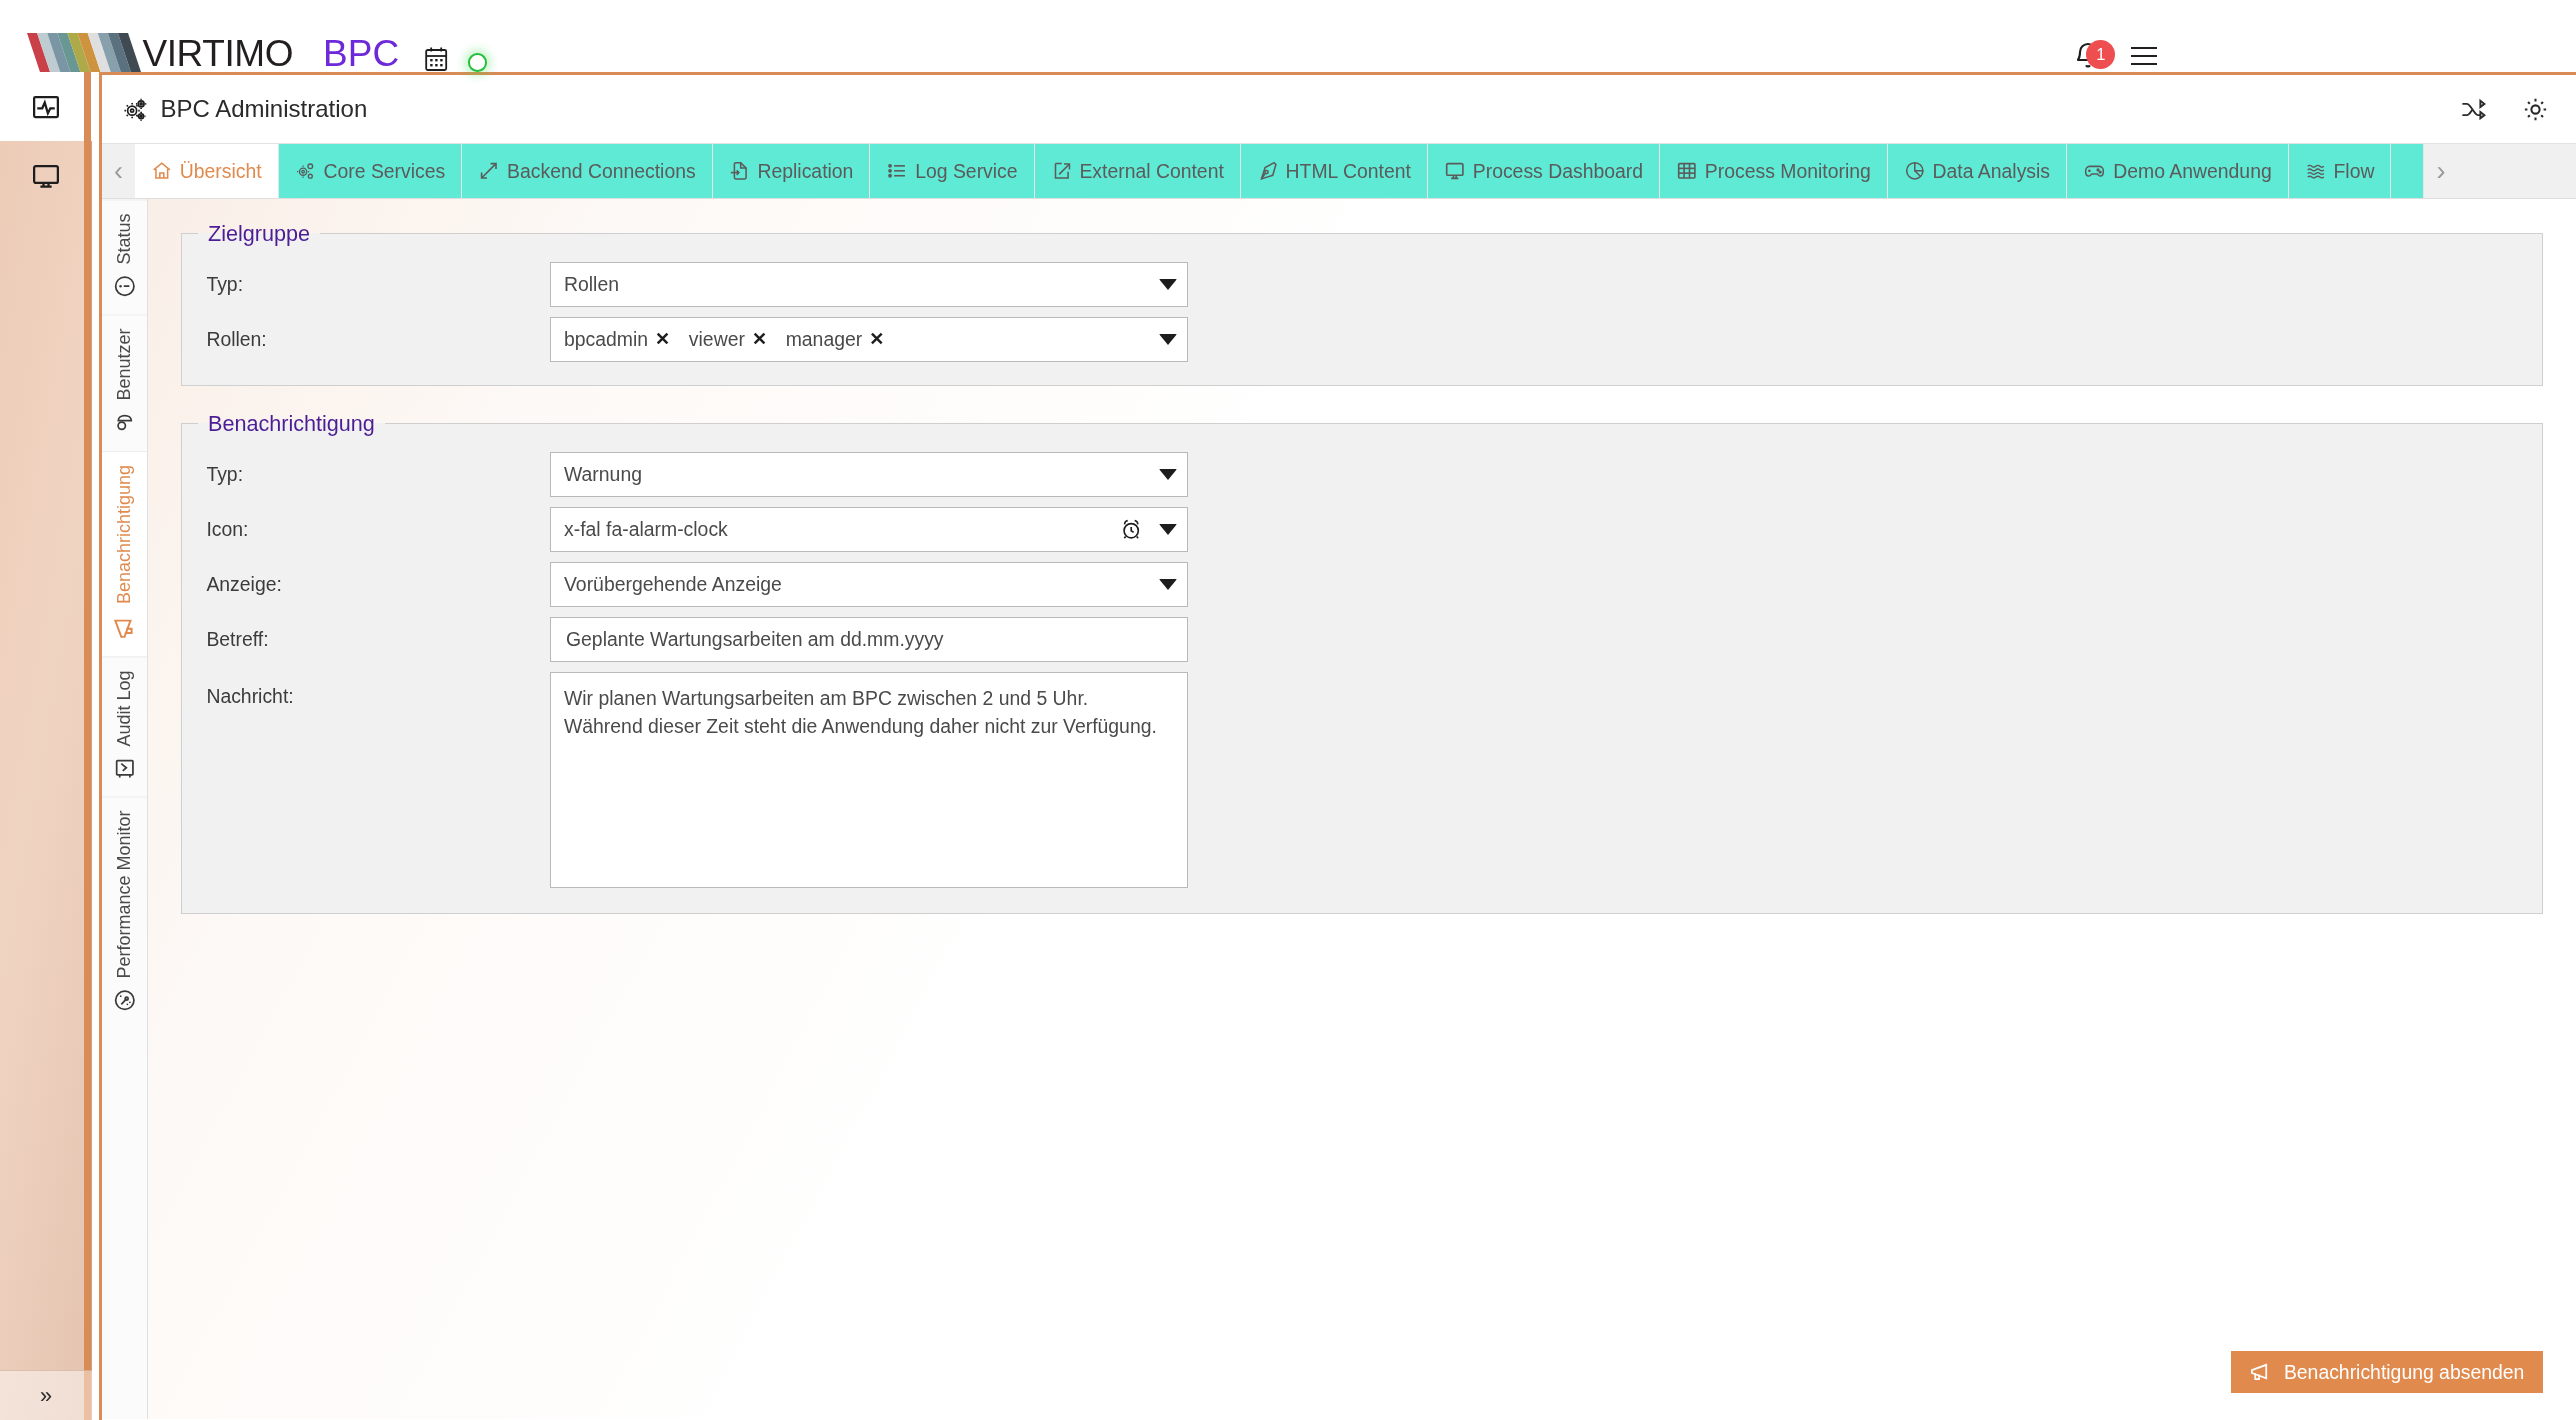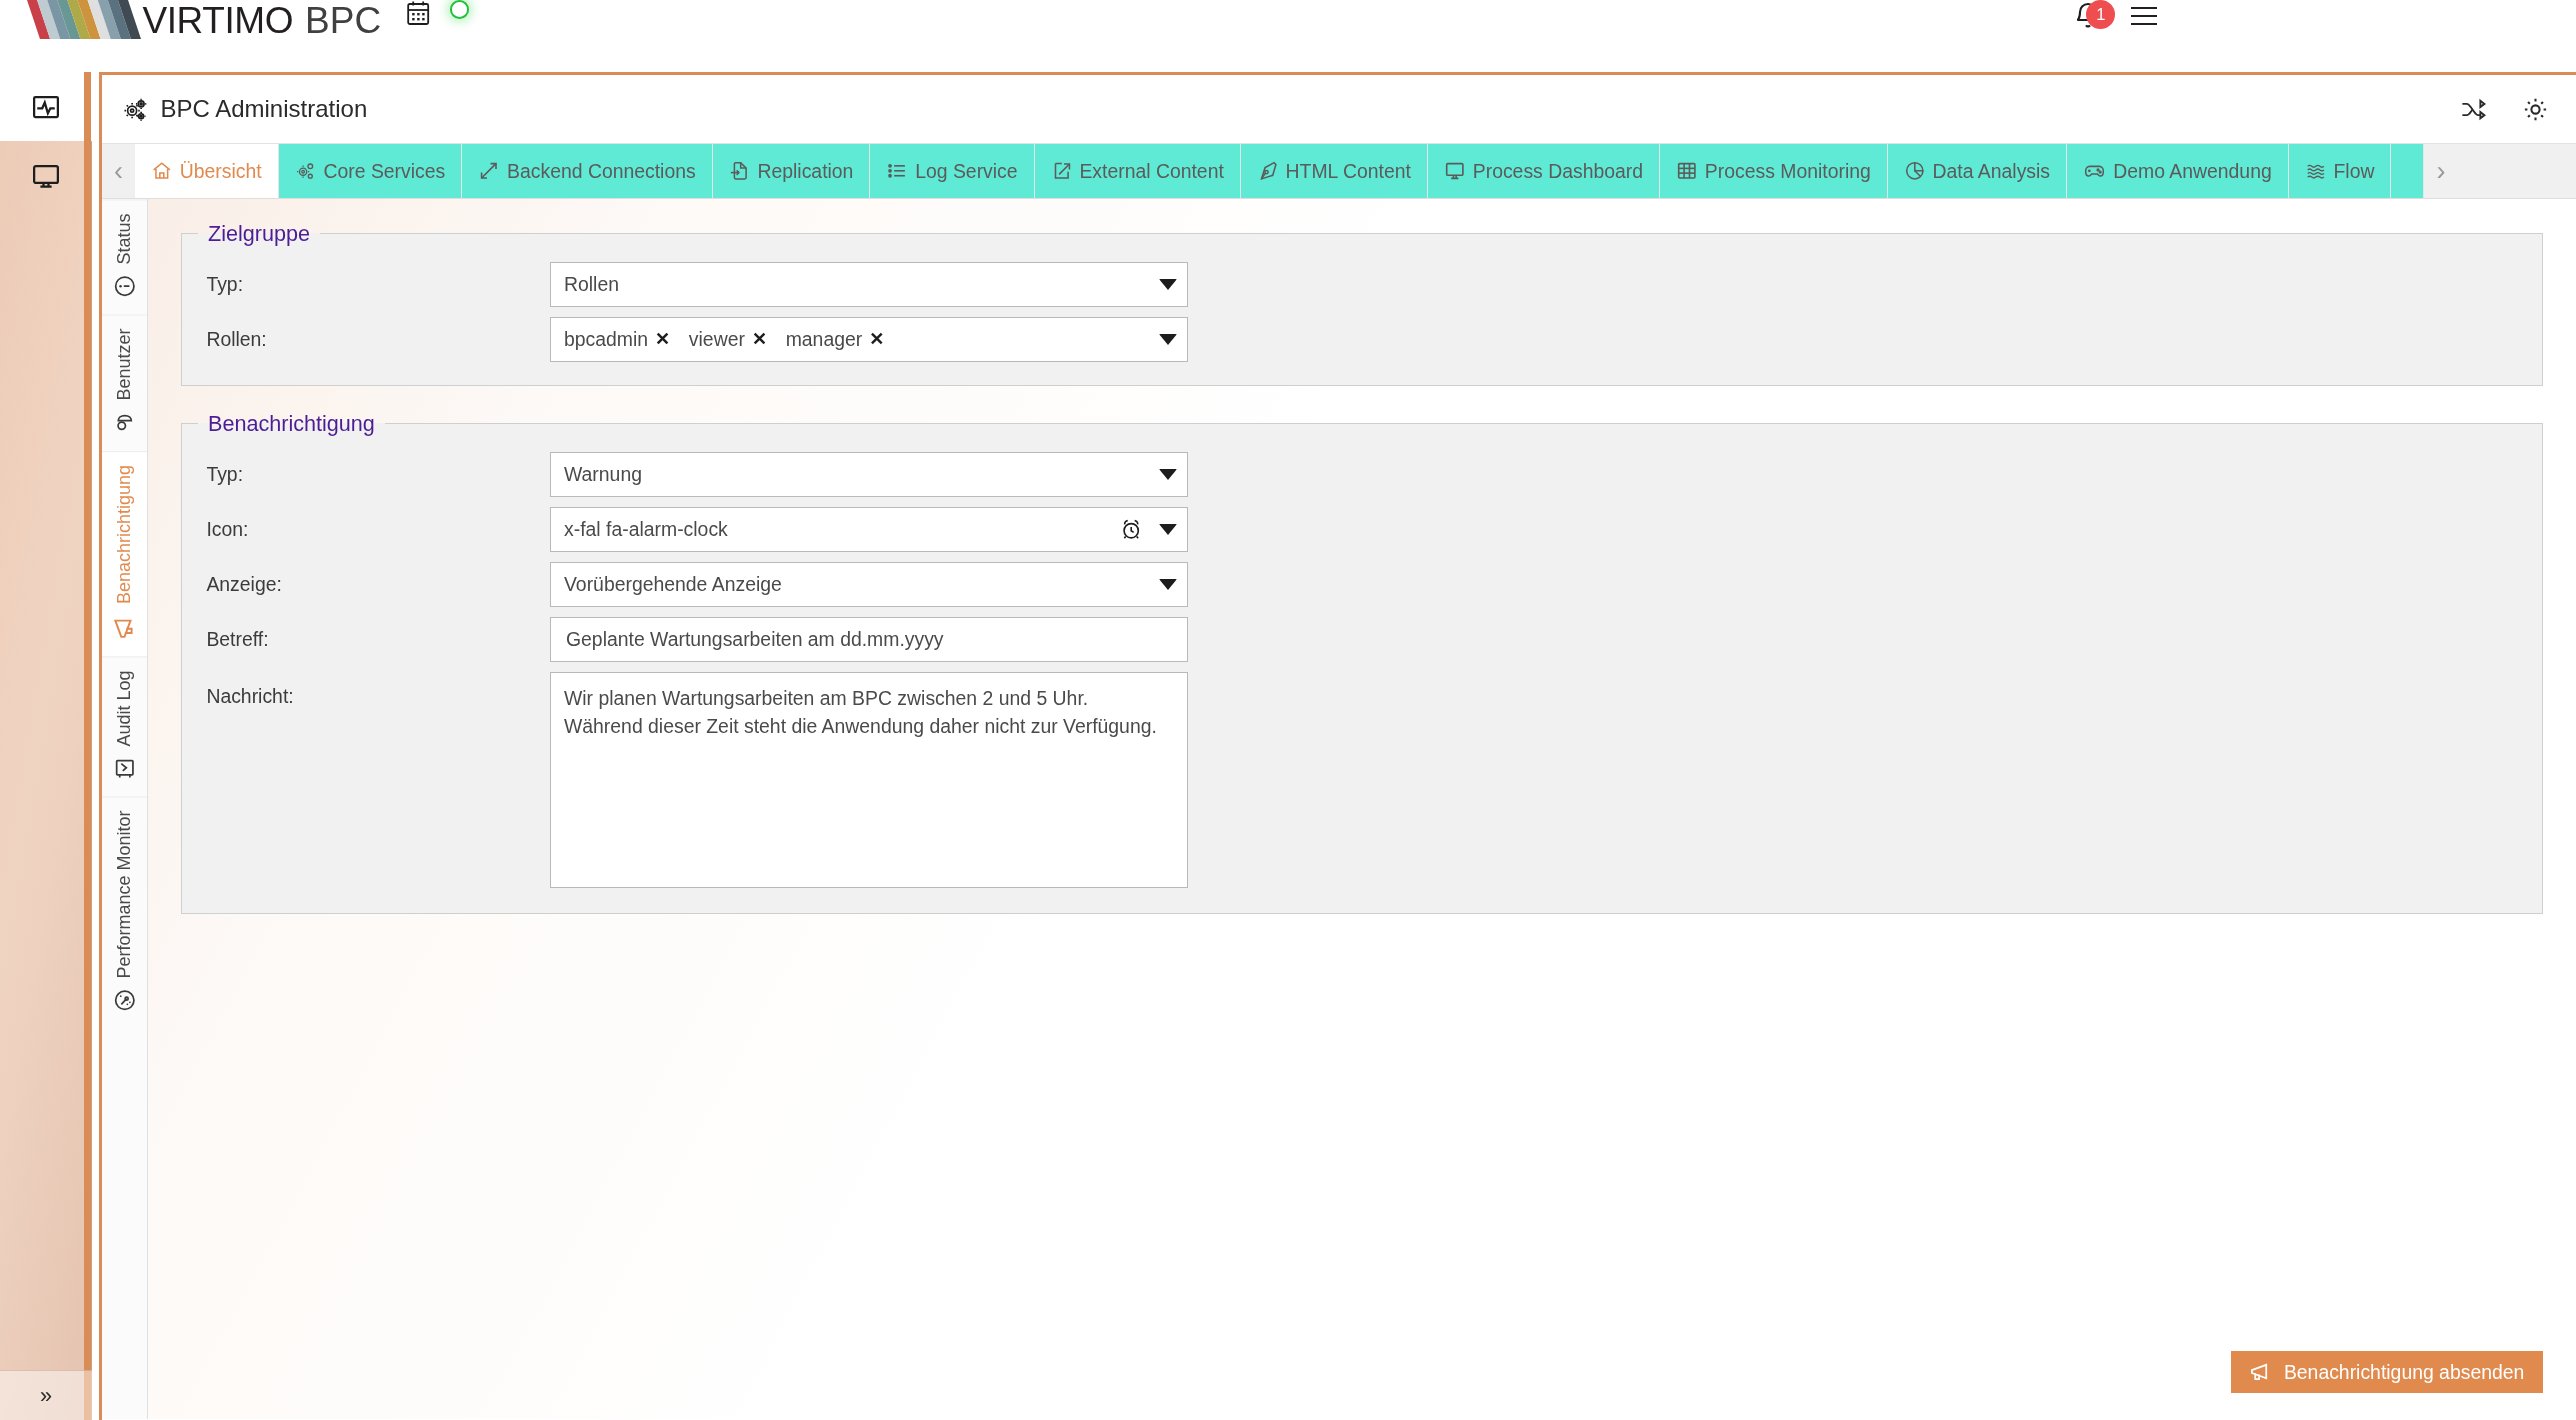--- a/index.html
+++ b/index.html
@@ -8,32 +8,32 @@
     width: 2576px; height: 1420px;
     overflow: hidden;
     font-family: "Liberation Sans", sans-serif;
     background: #ffffff;
   }
 
   
   .topbar {
     position: absolute; left: 0; top: 0; width: 2184px; height: 72px;
     background: #ffffff;
-    display: flex; align-items: flex-start;
+    display: flex; align-items: flex-end;
     z-index: 40;
   }
   .brand-logo { margin-left: 27px; display: flex; align-items: flex-end; }
   .brand-w { display: block; }
   .brand-virtimo {
     font-size: 37px; color: #231f20; letter-spacing: -0.4px;
     font-weight: 300; line-height: 1; margin-left: 1.4px;
   }
   .brand-bpc {
-    font-size: 37px; color: #404040; font-weight: 300;
-    line-height: 1; margin-left: 12px;
+    font-size: 37px; color: #6d28d9; font-weight: 300;
+    line-height: 1; margin-left: 30px;
   }
   .topbar-cal { margin-left: 24.4px; display: flex; align-items: center; }
   .topbar-status {
     margin-left: 20px; width: 18.7px; height: 18.7px; border-radius: 50%;
     border: 2.2px solid #22c03a; background: #ffffff;
     box-shadow: 0 0 10px 3.6px rgba(50,220,70,0.30);
   }
   .topbar-right {
     margin-left: auto; display: flex; align-items: center; gap: 27px;
     margin-right: 27px;

